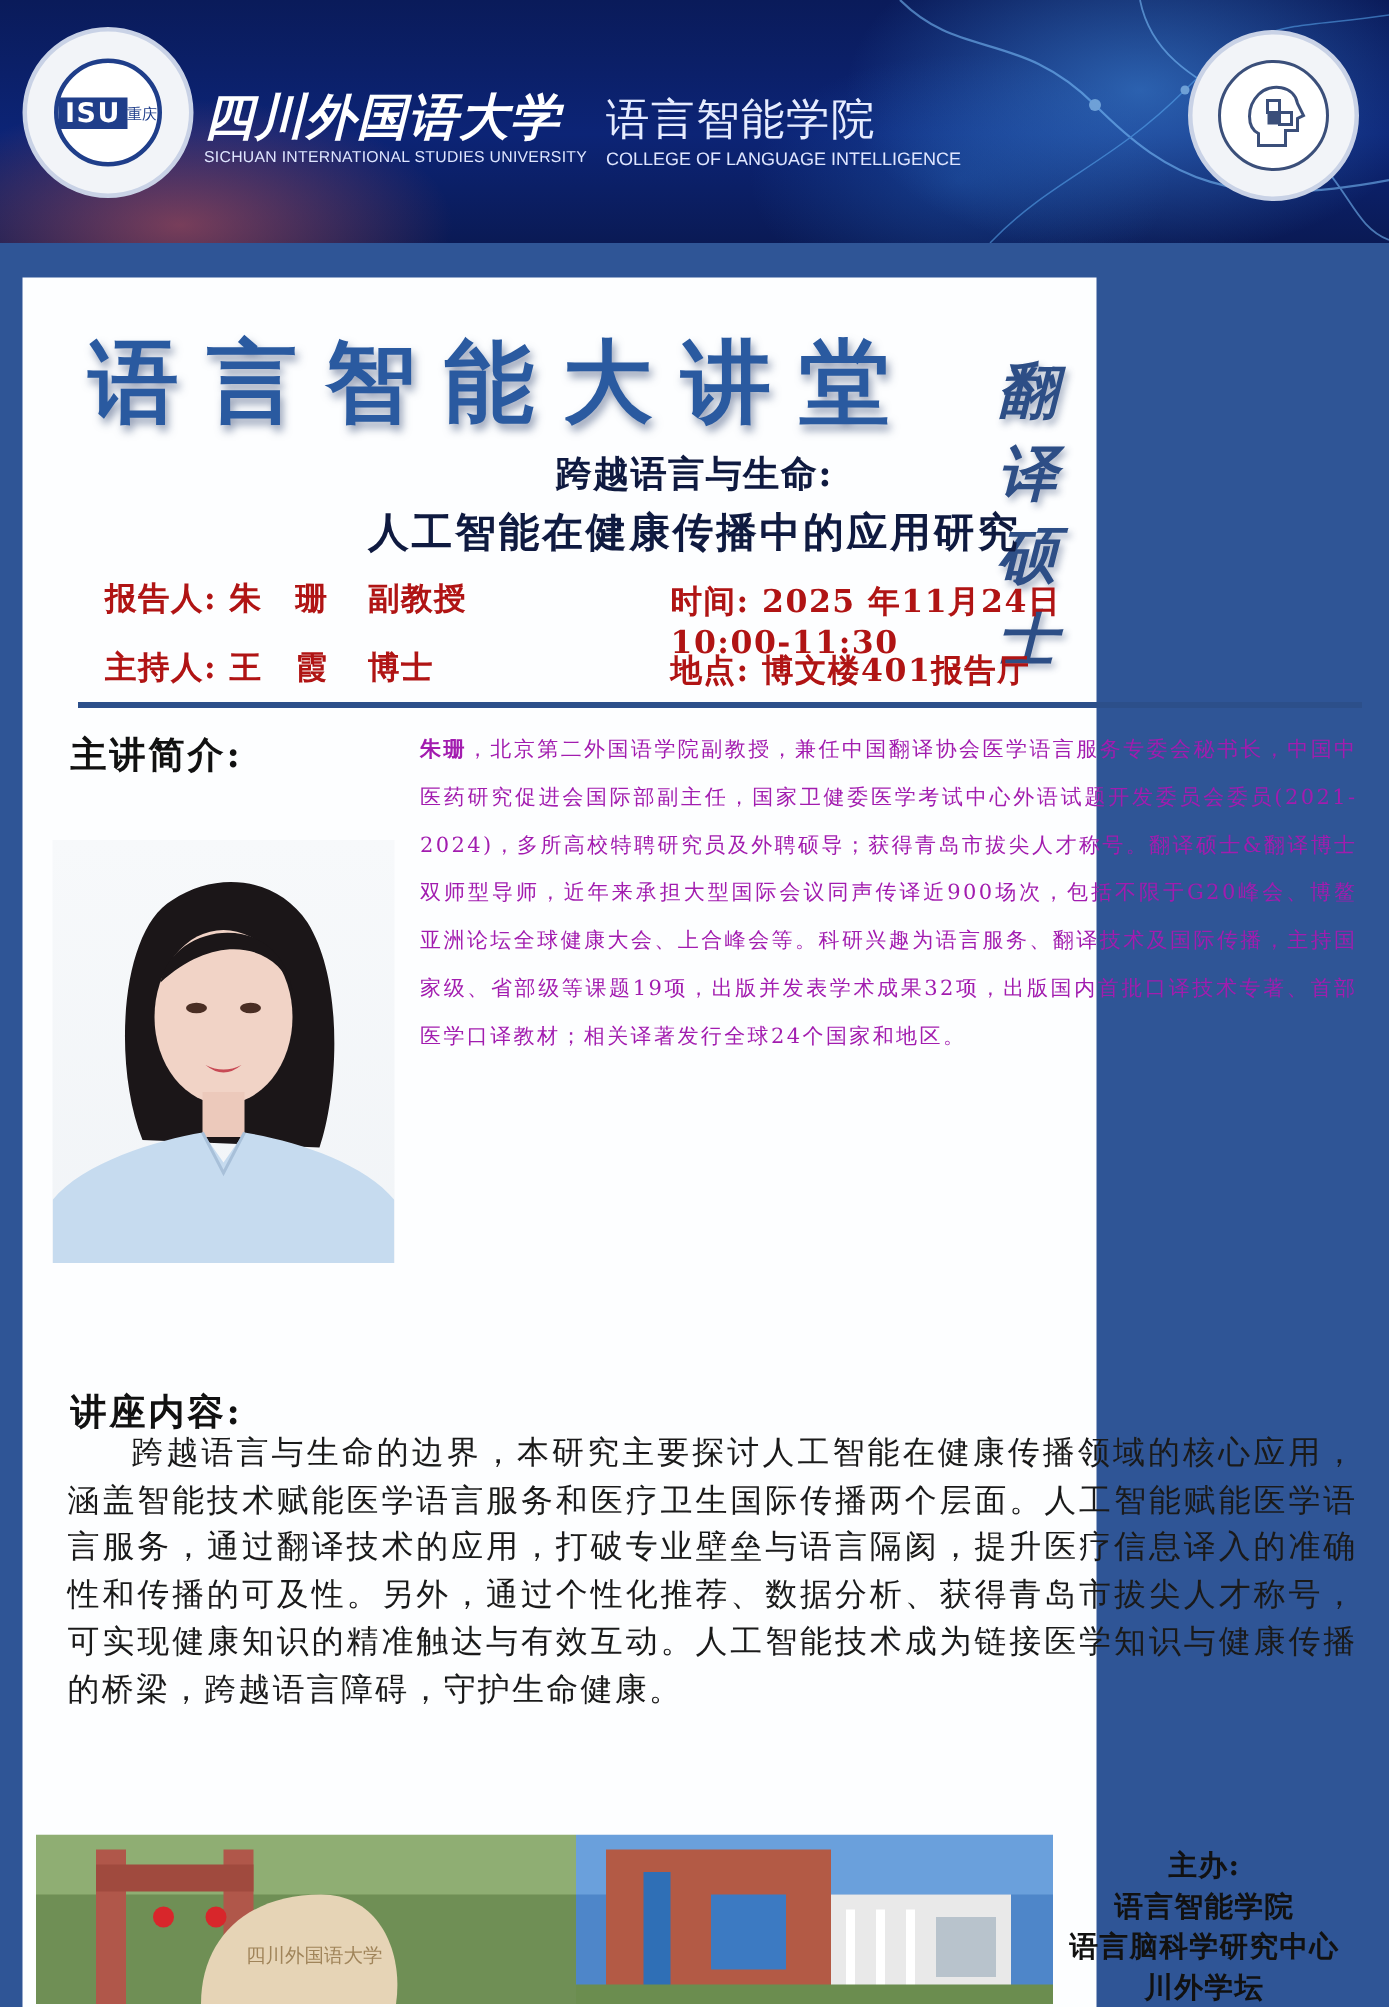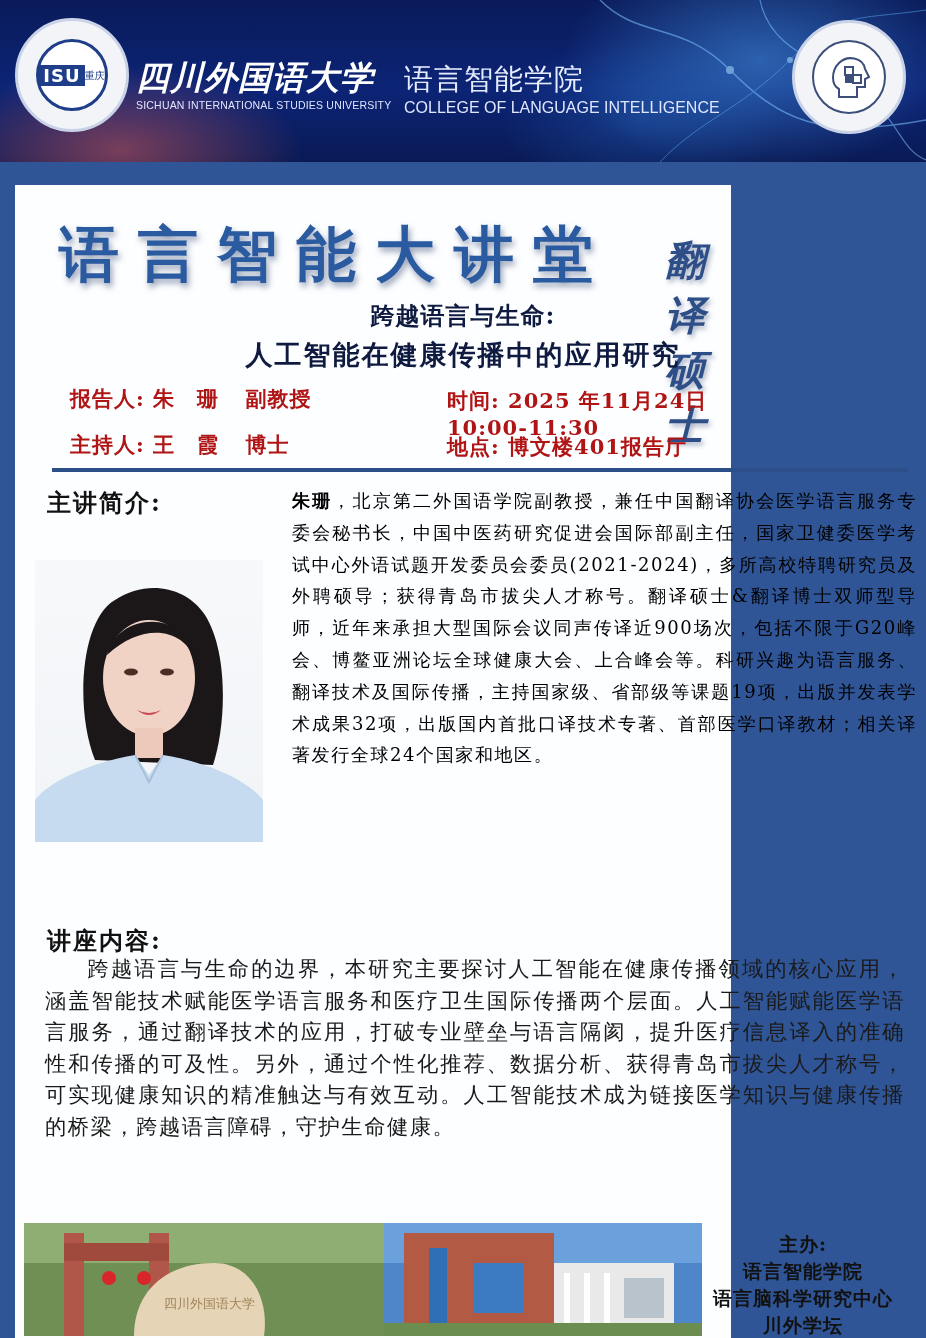--- a/index.html
+++ b/index.html
@@ -41,21 +41,21 @@
   .college-name {
     position: absolute; left: 404px; top: 60px; color: #e6ecff;
     font-family: "DejaVu Sans", sans-serif; font-size: 29px; letter-spacing: 1px;
   }
   .uni-en {
     position: absolute; left: 136px; top: 99px; color: #dfe6ff;
     font-family: "Liberation Sans", sans-serif; font-size: 10.5px; letter-spacing: 0.2px;
   }
   .college-en {
     position: absolute; left: 404px; top: 99px; color: #dfe6ff;
-    font-family: "Liberation Sans", sans-serif; font-size: 16px;
+    font-family: "Liberation Sans", sans-serif; font-size: 12px;
   }
   .logo-right {
     position: absolute; left: 792px; top: 20px; width: 108px; height: 108px;
     border-radius: 50%; background: #f2f4f8; border: 3px solid #c9d2e6;
     display: flex; align-items: center; justify-content: center;
   }
   .logo-right .inner {
     width: 70px; height: 70px; border-radius: 50%; border: 2px solid #3b4f7a;
     display: flex; align-items: center; justify-content: center; background: #fff;
   }
@@ -89,22 +89,22 @@
   .divider {
     position: absolute; left: 37px; top: 283px; width: 856px; height: 4px; background: #2c4f8a;
   }
   .sec-label { position: absolute; font-size: 24px; font-weight: bold; color: #111; letter-spacing: 2px; }
   .photo {
     position: absolute; left: 20px; top: 375px; width: 228px; height: 282px;
     background: linear-gradient(180deg, #f7f9fb 0%, #f1f4f7 100%);
     overflow: hidden;
   }
   .bio {
-    position: absolute; left: 277px; top: 300px; width: 625px;
-    font-size: 18px; line-height: 31.8px; color: #000000; letter-spacing: 1.6px;
+    position: absolute; left: 265px; top: 300px; width: 625px;
+    font-size: 14px; line-height: 31.8px; color: #a21caf; letter-spacing: 1.6px;
     text-align: justify;
   }
   .bio b { font-weight: bold; }
   .content {
     position: absolute; left: 30px; top: 768px; width: 860px;
     font-size: 21.3px; line-height: 31.5px; color: #1a1a1a; letter-spacing: 1.5px;
     text-indent: 2em; text-align: justify;
   }
   .footer-photos {
     position: absolute; left: 9px; top: 1038px; width: 678px; height: 113px; overflow: hidden;

